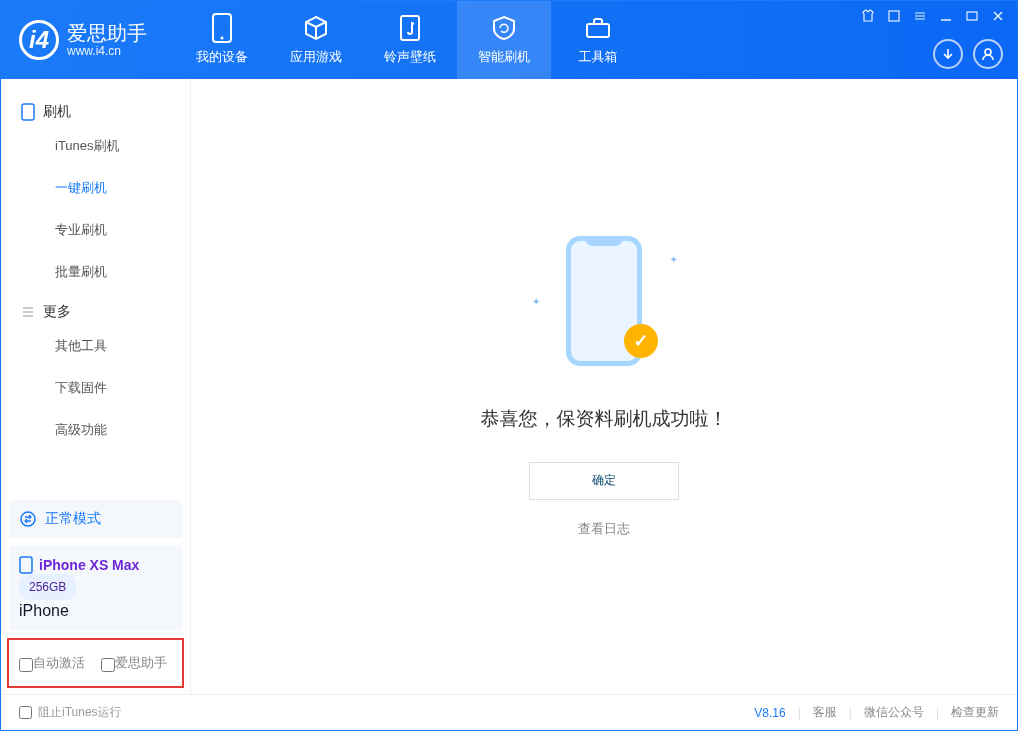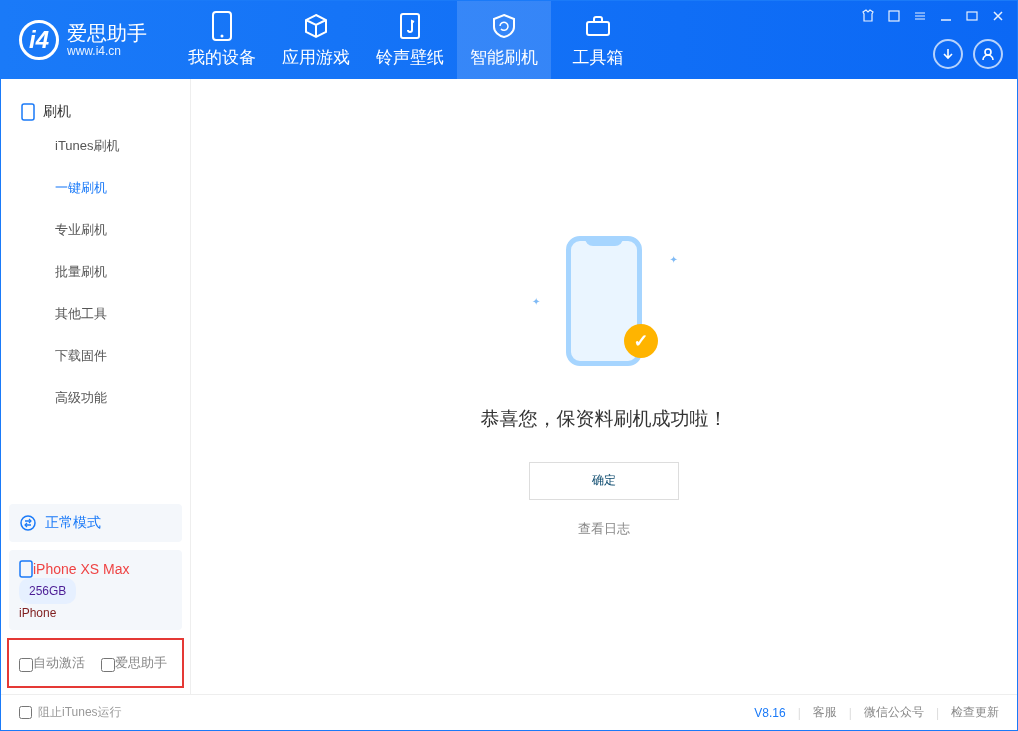--- a/index.html
+++ b/index.html
@@ -18,21 +18,21 @@
     width: 40px; height: 40px; border: 3px solid #fff; border-radius: 50%;
     display: flex; align-items: center; justify-content: center; font-weight: bold;
     font-size: 24px; font-style: italic; margin-right: 8px;
   }
   .logo-text .cn { font-size: 20px; font-weight: normal; line-height: 1.1; }
   .logo-text .en { font-size: 12px; opacity: .9; }
 
   .nav { display: flex; height: 100%; margin-left: 10px; }
   .nav-item {
     width: 94px; display: flex; flex-direction: column; align-items: center; justify-content: center;
-    font-size: 17px; cursor: pointer;
+    font-size: 13px; cursor: pointer;
   }
   .nav-item.active { background: rgba(255,255,255,.15); }
   .nav-item .icon { width: 28px; height: 28px; margin-bottom: 6px; display: flex; align-items: center; justify-content: center; }
 
   .win-controls { position: absolute; right: 10px; top: 6px; display: flex; gap: 8px; }
   .win-controls span { width: 18px; height: 18px; display: flex; align-items: center; justify-content: center; cursor: pointer; opacity: .9; font-size: 13px; }
 
   .header-right { position: absolute; right: 14px; bottom: 10px; display: flex; gap: 10px; }
   .circle-btn {
     width: 30px; height: 30px; border: 2px solid rgba(255,255,255,.7); border-radius: 50%;
@@ -43,23 +43,23 @@
   .sidebar { width: 190px; border-right: 1px solid #eee; display: flex; flex-direction: column; padding-top: 14px; }
   .side-group { padding: 10px 0 4px 20px; font-size: 14px; color: #333; display: flex; align-items: center; gap: 8px; }
   .side-item {
     padding: 12px 0 12px 54px; font-size: 13px; color: #555; cursor: pointer;
   }
   .side-item.active { color: #1a7af8; }
 
   .sidebar-bottom { margin-top: auto; }
   .mode-box { margin: 8px; padding: 10px; background: #f4f7fb; border-radius: 4px; display: flex; align-items: center; gap: 8px; color: #1a7af8; font-size: 14px; cursor: pointer; }
   .device-box { margin: 0 8px 8px; padding: 10px; background: #f4f7fb; border-radius: 4px; }
-  .device-box .name { color: #ef4444; font-size: 14px; font-weight: 400; display: flex; align-items: center; }
+  .device-box .name { color: #6d28d9; font-size: 14px; font-weight: 700; display: flex; align-items: center; gap: 6px; }
   .device-box .cap { background: #e6f0ff; color: #4c1d95; font-size: 12px; padding: 6px 10px; border-radius: 10px; display: inline-block; margin-top: 0; }
-  .device-box .type { color: #7f1d1d; font-size: 12px; margin-top: 2px; }
+  .device-box .type { color: #0f172a; font-size: 16px; margin-top: 2px; }
 
   .red-box { border: 2px solid #e53935; margin: 6px; padding: 14px 10px; display: flex; gap: 16px; align-items: center; }
   .chk { display: flex; align-items: flex-end; font-size: 13px; color: #888; cursor: pointer; }
   .chk input { width: 14px; height: 14px; }
 
   .main { flex: 1; display: flex; flex-direction: column; align-items: center; justify-content: center; }
   .illus { width: 100px; height: 140px; position: relative; margin-bottom: 30px; }
   .phone {
     width: 76px; height: 130px; border: 5px solid #a6d5ff; border-radius: 14px;
     background: #eaf5ff; position: absolute; left: 12px; top: 0;
@@ -205,20 +205,26 @@
       <svg width="14" height="18" viewBox="0 0 14 18">
           <rect x="1" y="1" width="12" height="16" rx="2" fill="none" stroke="#1a7af8" stroke-width="1.5"></rect>
         </svg>
       <span>刷机</span>
     </div>
     <div class="side-item">iTunes刷机</div>
     <div class="side-item active">一键刷机</div>
     <div class="side-item">专业刷机</div>
     <div class="side-item">批量刷机</div>
 
+    <div class="side-group">
+      <svg width="14" height="14" viewBox="0 0 14 14">
+          <path d="M2 3 H12 M2 7 H12 M2 11 H12" stroke="#bbb" stroke-width="1.5"></path>
+        </svg>
+      <span>更多</span>
+    </div>
     <div class="side-item">其他工具</div>
     <div class="side-item">下载固件</div>
     <div class="side-item">高级功能</div>
 
     <div class="sidebar-bottom">
       <div class="mode-box">
         <svg width="18" height="18" viewBox="0 0 18 18">
             <circle cx="9" cy="9" r="7" fill="none" stroke="#1a7af8" stroke-width="1.5"></circle>
             <path d="M6 7 L12 7 M12 11 L6 11" stroke="#1a7af8" stroke-width="1.5"></path>
             <path d="M10 5 L12 7 L10 9 M8 9 L6 11 L8 13" fill="none" stroke="#1a7af8" stroke-width="1.2"></path>

